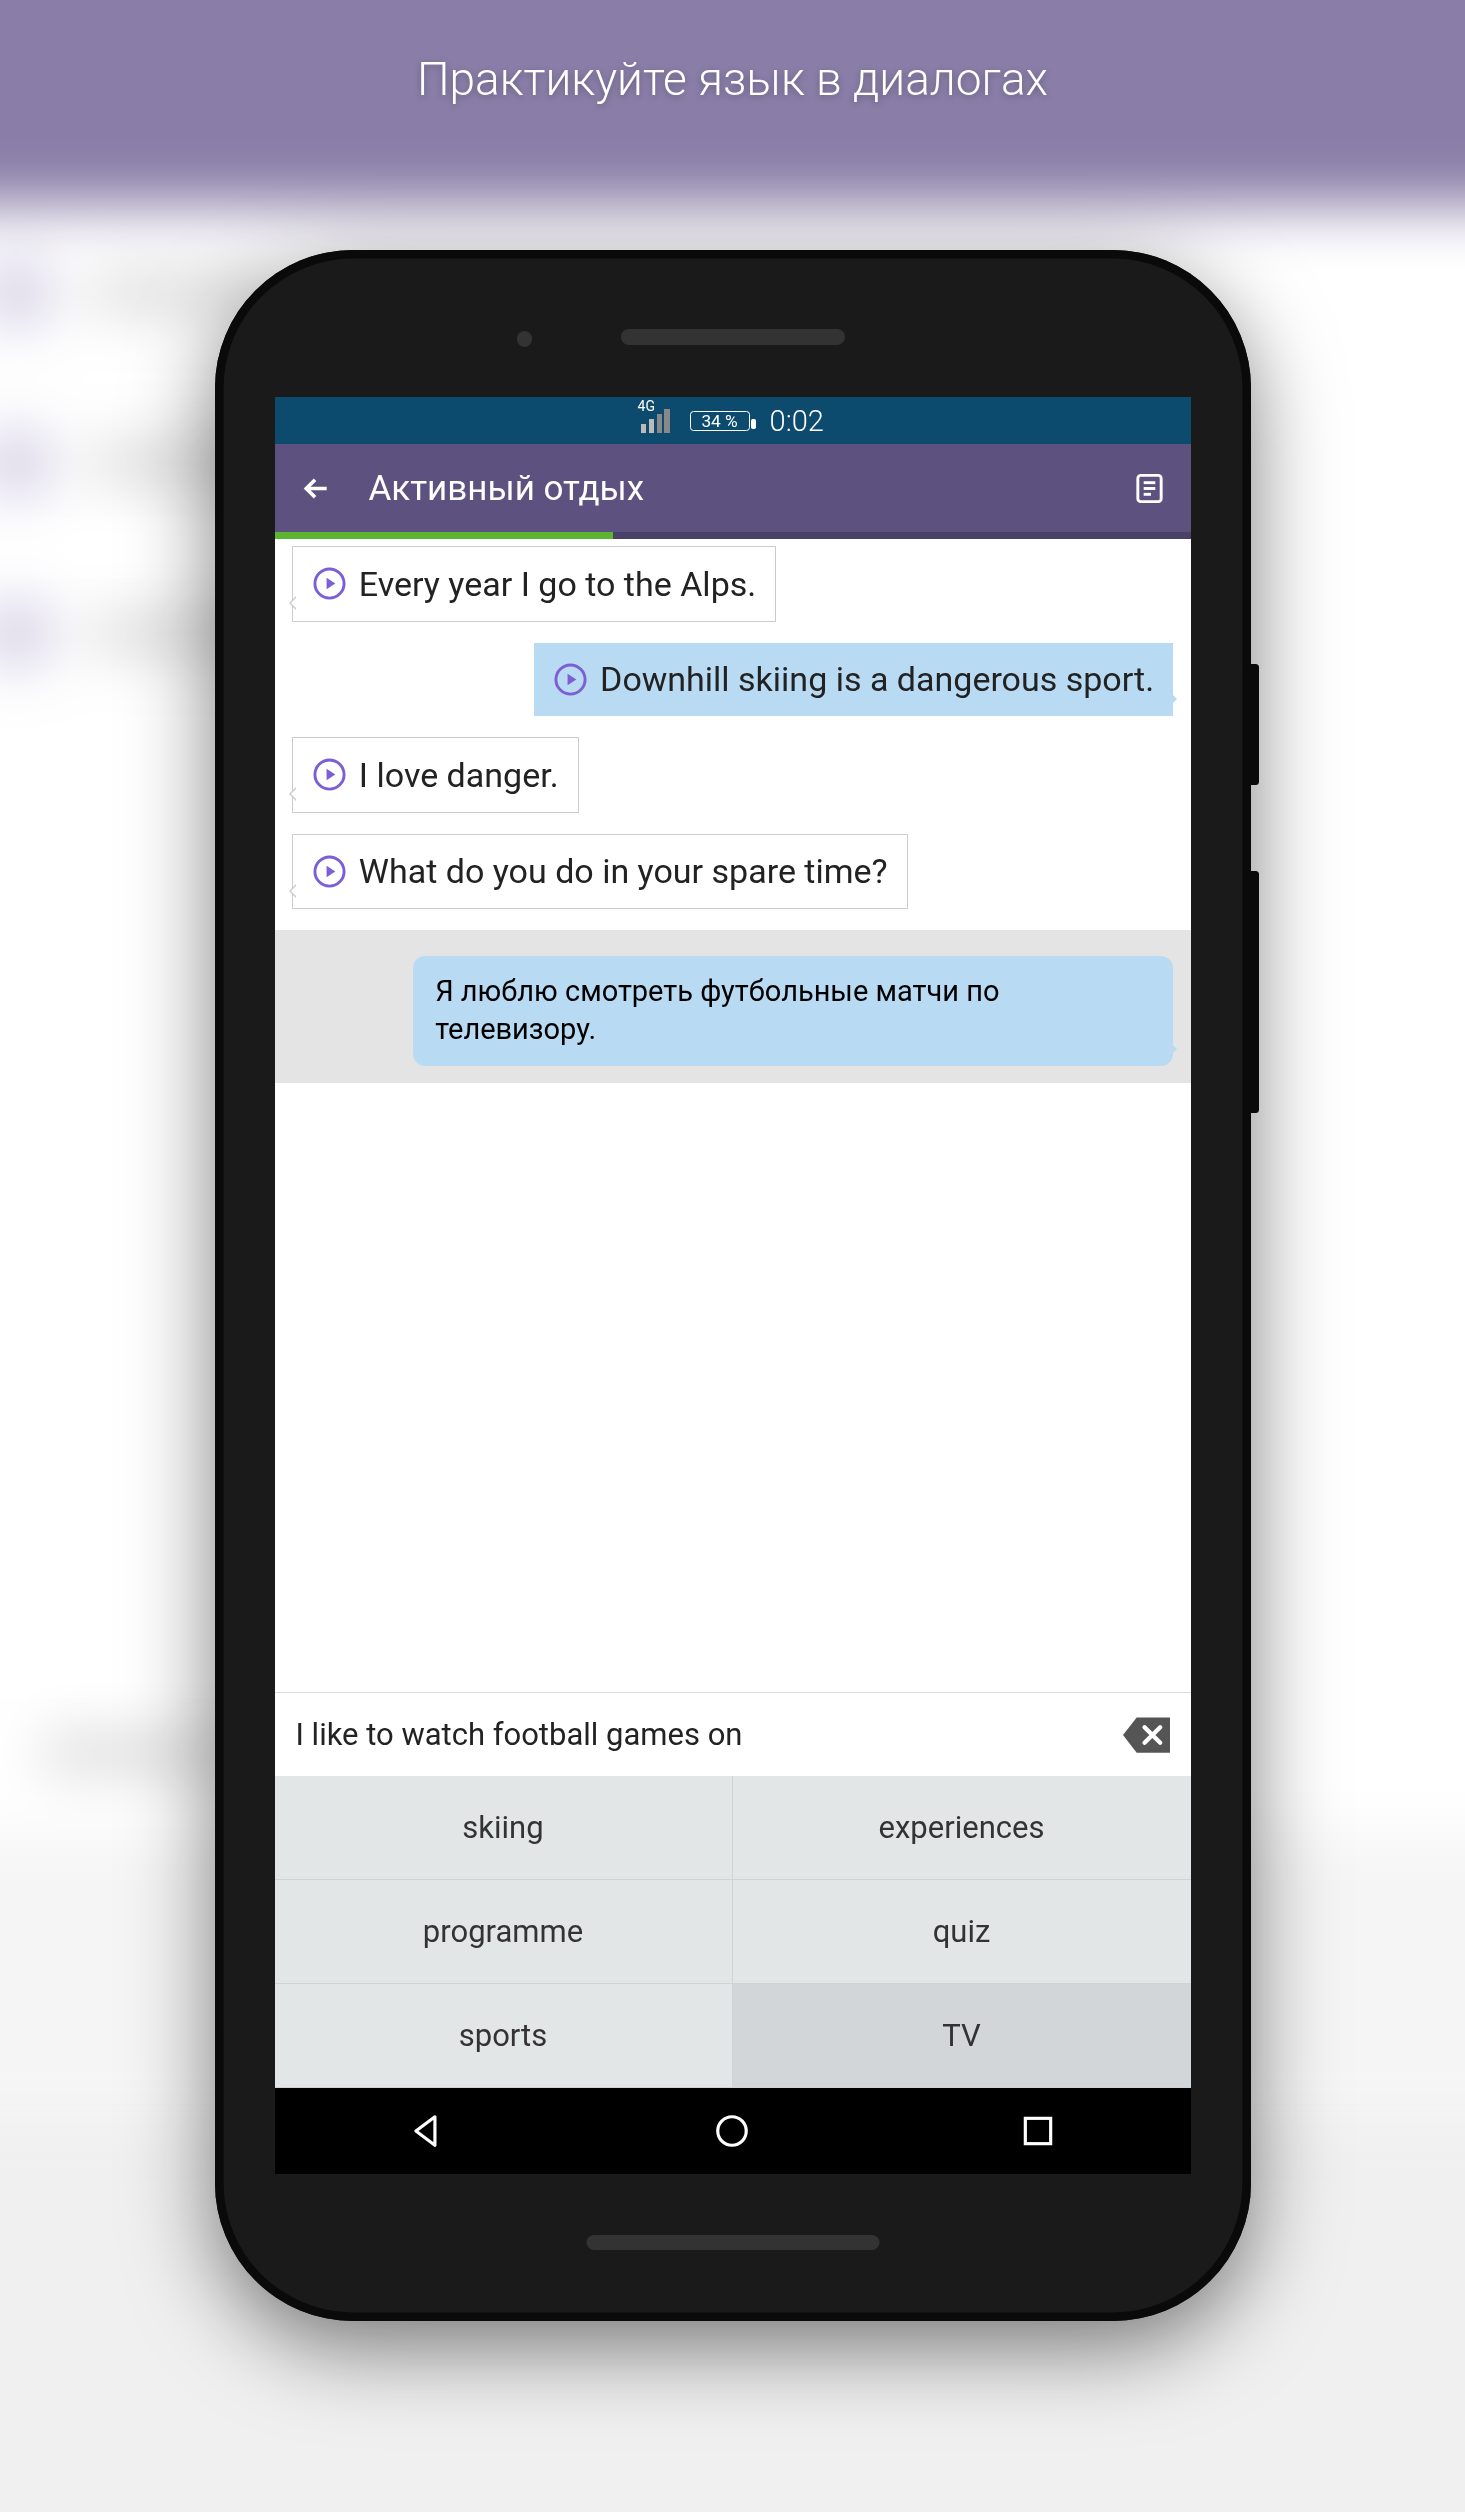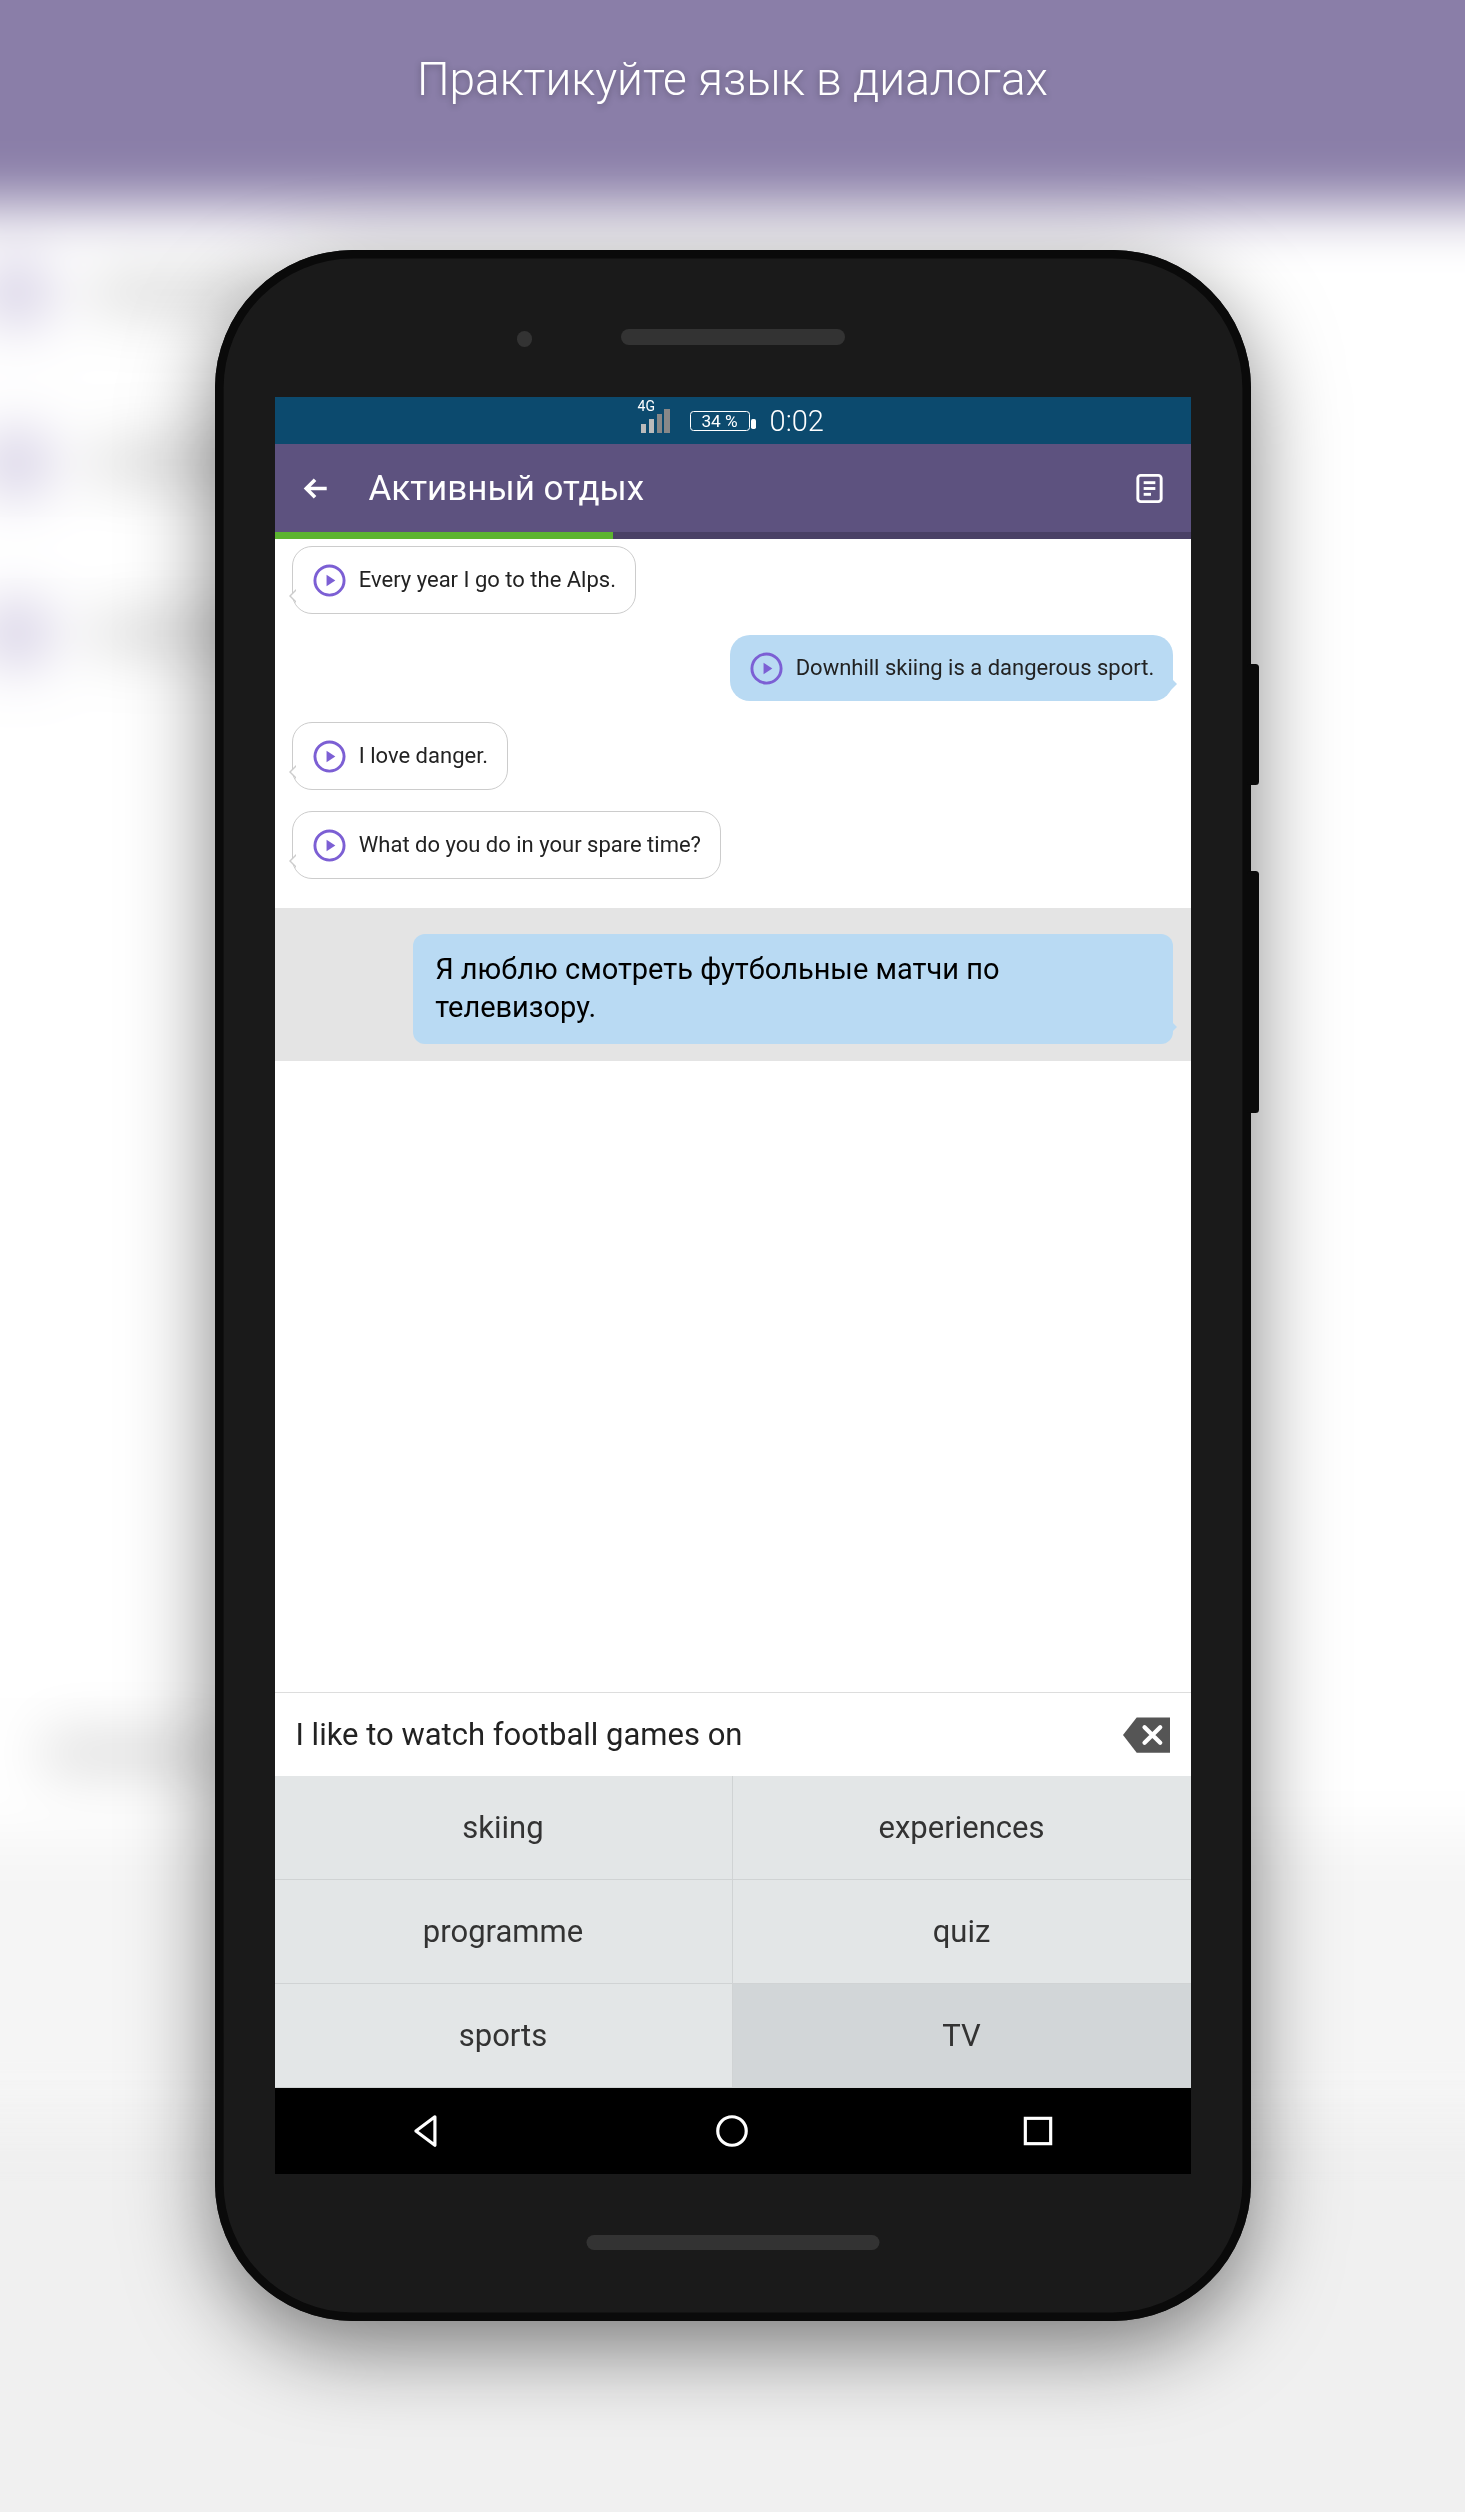--- a/index.html
+++ b/index.html
@@ -163,23 +163,23 @@
     padding: 0 17.3px;
     gap: 21px;
     overflow: hidden;
   }
   .chat-area > :first-child { margin-top: 7px; }
   .bubble {
     display: flex;
     align-items: center;
     gap: 12px;
     padding: 15.5px 19px;
-    border-radius: 20px;
+    border-radius: 0;
     max-width: 90%;
-    font-size: 22px;
+    font-size: 34px;
     color: #222;
     position: relative;
   }
   .bubble.left {
     align-self: flex-start;
     background: #fff;
     border: 0.9px solid #ccc;
   }
   .bubble.left::before {
     content:"";position:absolute;left:-10.4px;bottom:10.4px;
@@ -196,21 +196,21 @@
   .bubble.right::after {
     content:"";position:absolute;right:-10.4px;bottom:10.4px;
     border:7px solid transparent;border-left-color:#b9daf3;
   }
   .play-icn { flex-shrink:0; width: 35px; height: 35px; }
   .bubble-text { line-height: 1.25; }
 
   .prompt-row {
     background: #e4e4e4;
     padding: 26px 17.3px 17.3px 17.3px;
-    margin: 8px -17.3px;
+    margin: 0 -17.3px;
   }
   .prompt-bubble {
     background: #b9daf3;
     border-radius: 12px;
     padding: 17.3px 22.4px;
     font-size: 29px;
     line-height: 1.3;
     margin-left: 121px;
     position: relative;
   }

